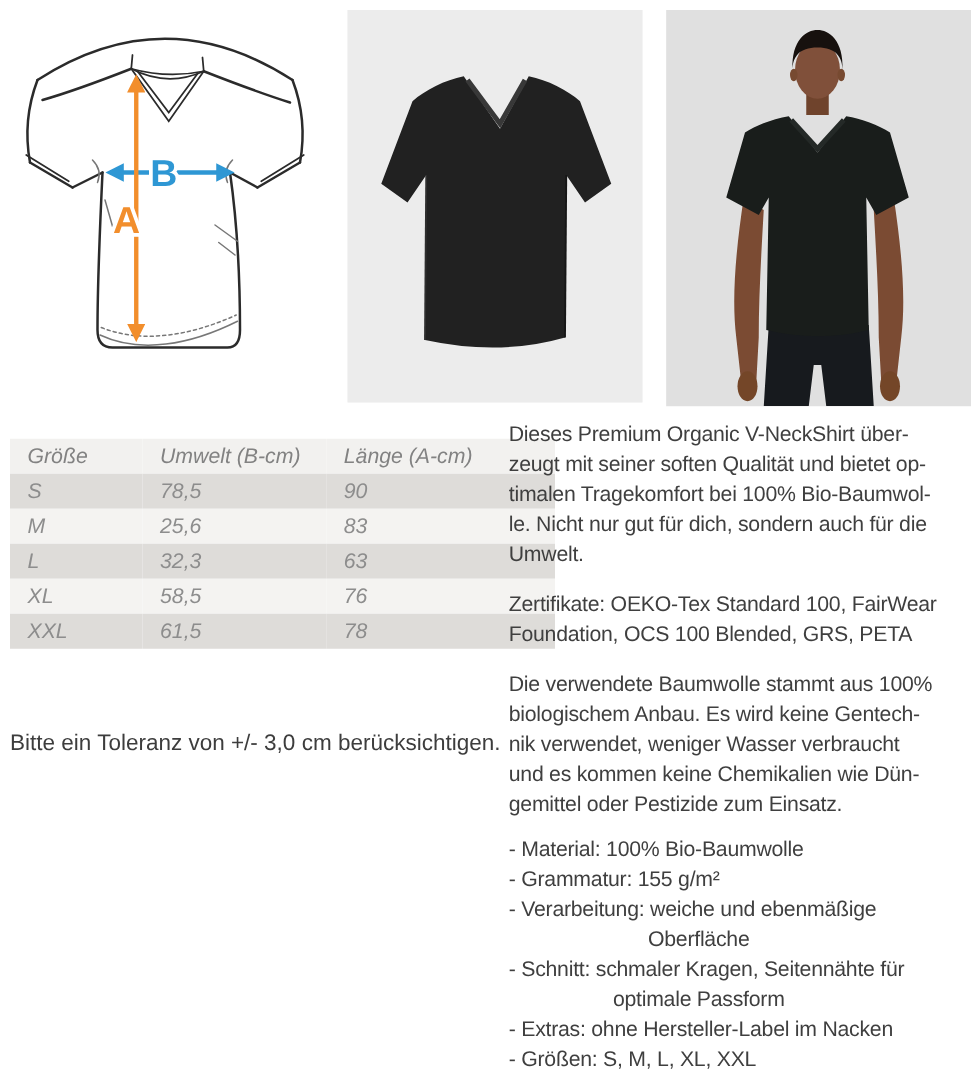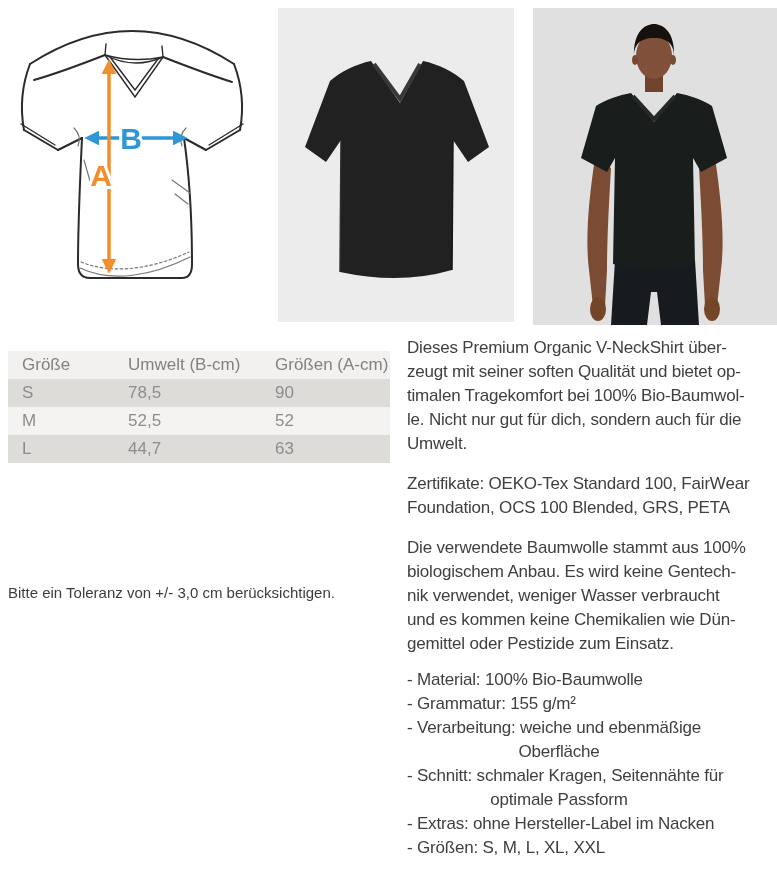--- a/index.html
+++ b/index.html
@@ -8,34 +8,34 @@
     background:#ffffff;font-family:"Liberation Sans",sans-serif;color:#3d3d3d;
   }
   
   .sketch-wrap{position:absolute;left:0;top:0;width:252px;height:300px;}
   .photo{position:absolute;overflow:hidden;}
   .photo.product{left:278px;top:8px;width:236px;height:314px;background:#ececec;}
   .photo.model{left:533px;top:8px;width:244px;height:317px;background:#e3e3e3;}
   .photo svg{display:block;width:100%;height:100%;}
   
   table.size-table{
-    position:absolute;left:8px;top:351px;width:382px;
-    border-collapse:collapse;font-size:17px;color:#8d8d8d;table-layout:fixed;
+    position:absolute;left:8px;top:351px;width:436px;
+    border-collapse:collapse;font-size:17px;color:#8d8d8d;table-layout:fixed;font-style:italic;
   }
   table.size-table th{font-weight:normal;text-align:left;color:#828282;}
   table.size-table th,table.size-table td{
     height:28px;padding:0 0 0 14px;vertical-align:middle;line-height:28px;
   }
   table.size-table col.c1{width:106px;}
   table.size-table col.c2{width:147px;}
   table.size-table thead tr{background:#f2f1ef;}
   table.size-table tbody tr:nth-child(odd){background:#dedcd9;}
   table.size-table tbody tr:nth-child(even){background:#f4f3f1;}
   .tolerance{
-    position:absolute;left:8px;top:584px;font-size:15px;color:#3d3d3d;white-space:nowrap;
+    position:absolute;left:8px;top:584px;font-size:18px;color:#3d3d3d;white-space:nowrap;
   }
   
   .description{
     position:absolute;left:407px;top:336px;width:372px;
     font-size:17px;line-height:24px;color:#3f3f3f;letter-spacing:-0.2px;
   }
   .description .para{margin:0 0 16px 0;}
   .description .para.tight{margin-bottom:12px;}
   .description .para:last-child{margin-bottom:0;}
   .description .line{white-space:nowrap;}
@@ -136,38 +136,48 @@
   <table class="size-table">
     <colgroup>
         <col class="c1">
         <col class="c2">
         <col class="c3">
       </colgroup>
     <thead>
       <tr>
         <th>Größe</th>
         <th>Umwelt (B-cm)</th>
-        <th>Größen (A-cm)</th>
+        <th>Länge (A-cm)</th>
       </tr>
     </thead>
     <tbody>
       <tr>
         <td>S</td>
         <td>78,5</td>
         <td>90</td>
       </tr>
       <tr>
         <td>M</td>
-        <td>52,5</td>
-        <td>52</td>
+        <td>25,6</td>
+        <td>83</td>
       </tr>
       <tr>
         <td>L</td>
-        <td>44,7</td>
+        <td>32,3</td>
         <td>63</td>
+      </tr>
+      <tr>
+        <td>XL</td>
+        <td>58,5</td>
+        <td>76</td>
+      </tr>
+      <tr>
+        <td>XXL</td>
+        <td>61,5</td>
+        <td>78</td>
       </tr>
     </tbody>
   </table>
 
   <div class="tolerance">Bitte ein Toleranz von +/- 3,0 cm berücksichtigen.</div>
 
   <div class="description">
     <div class="para">
       <div class="line">Dieses Premium Organic V-NeckShirt über-</div>
       <div class="line">zeugt mit seiner soften Qualität und bietet op-</div>

